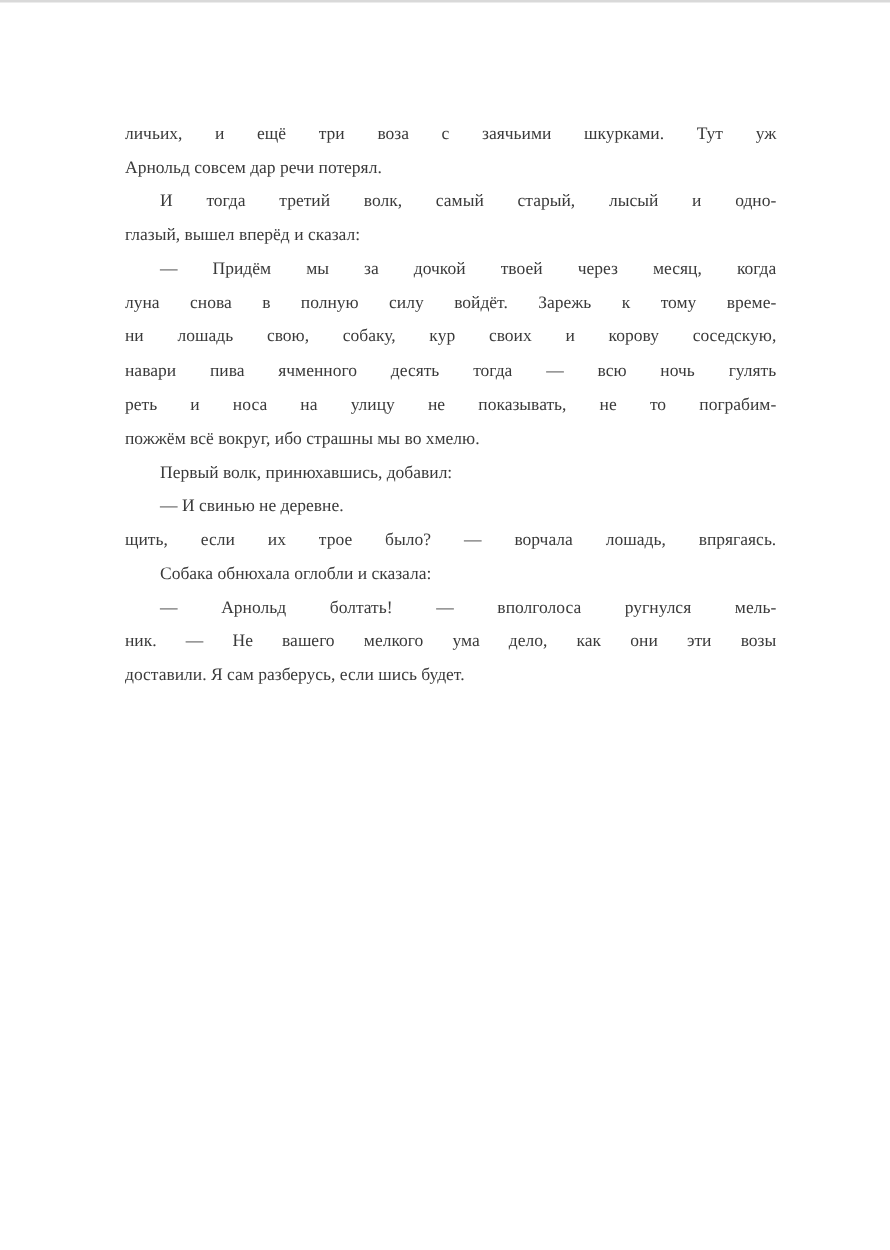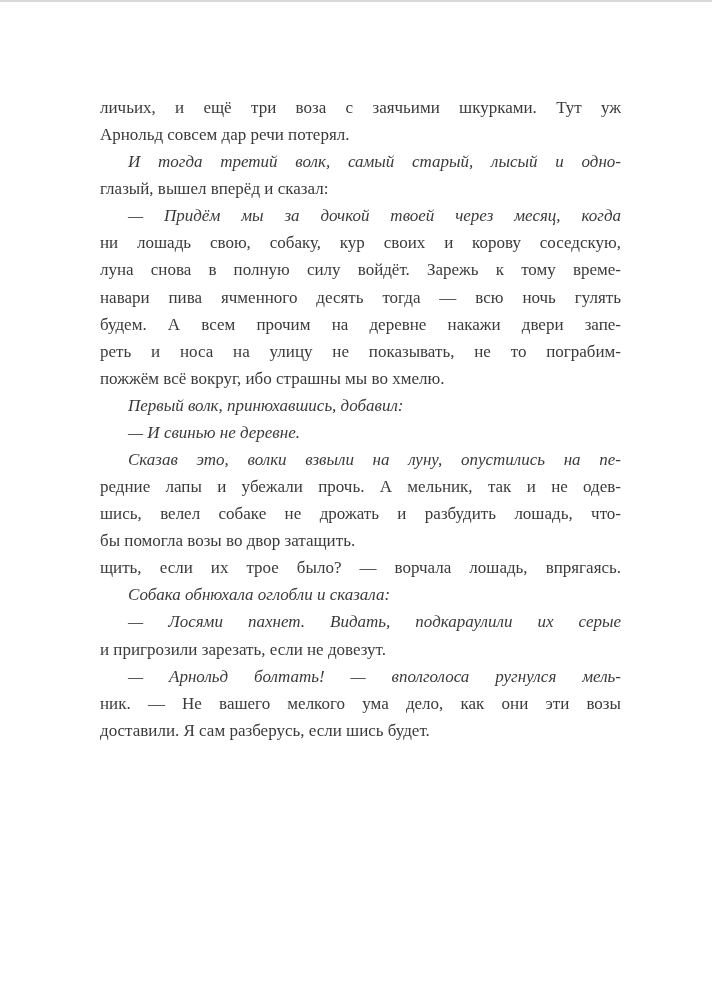--- a/index.html
+++ b/index.html
@@ -19,39 +19,38 @@
       width: 712px;
       height: 2px;
       background: #d9d9d9;
     }
     .page {
       position: absolute;
       left: 100px;
       top: 94px;
       width: 521px;
       font-family: "Liberation Serif", "DejaVu Serif", serif;
-      font-size: 17px;
+      font-size: 14px;
       line-height: 27.08px;
       color: #3a3a3a;
       text-align: justify;
       hyphens: manual;
     }
     .line {
       display: block;
       height: 27.08px;
       white-space: nowrap;
       text-align: justify;
       text-align-last: justify;
     }
     .line.last {
       text-align-last: left;
     }
     .line.indent {
       padding-left: 28px;
-      font-style: italic;
     }
   </style>
 </head>
 <body>
 
 <div class="top-strip"></div>
 
 <div class="page">
 
   <div>
@@ -59,54 +58,43 @@
     <span class="line last">Арнольд совсем дар речи потерял.</span>
   </div>
 
   <div>
     <span class="line indent">И тогда третий волк, самый старый, лысый и одно-</span>
     <span class="line last">глазый, вышел вперёд и сказал:</span>
   </div>
 
   <div>
     <span class="line indent">— Придём мы за дочкой твоей через месяц, когда</span>
+    <span class="line">луна снова в полную силу войдёт. Зарежь к тому време-</span>
     <span class="line">ни лошадь свою, собаку, кур своих и корову соседскую,</span>
-    <span class="line">луна снова в полную силу войдёт. Зарежь к тому време-</span>
     <span class="line">навари пива ячменного десять тогда — всю ночь гулять</span>
-    <span class="line">будем. А всем прочим на деревне накажи двери запе-</span>
     <span class="line">реть и носа на улицу не показывать, не то пограбим-</span>
     <span class="line last">пожжём всё вокруг, ибо страшны мы во хмелю.</span>
   </div>
 
   <div>
     <span class="line indent last">Первый волк, принюхавшись, добавил:</span>
   </div>
 
   <div>
     <span class="line indent last">— И свинью не деревне.</span>
   </div>
 
-  <div>
-    <span class="line indent">Сказав это, волки взвыли на луну, опустились на пе-</span>
-    <span class="line">редние лапы и убежали прочь. А мельник, так и не одев-</span>
-    <span class="line">шись, велел собаке не дрожать и разбудить лошадь, что-</span>
-    <span class="line last">бы помогла возы во двор затащить.</span>
-  </div>
 
   <div>
     <span class="line">щить, если их трое было? — ворчала лошадь, впрягаясь.</span>
   </div>
 
   <div>
     <span class="line indent last">Собака обнюхала оглобли и сказала:</span>
   </div>
 
-  <div>
-    <span class="line indent">— Лосями пахнет. Видать, подкараулили их серые</span>
-    <span class="line last">и пригрозили зарезать, если не довезут.</span>
-  </div>
 
   <div>
     <span class="line indent">— Арнольд болтать! — вполголоса ругнулся мель-</span>
     <span class="line">ник. — Не вашего мелкого ума дело, как они эти возы</span>
     <span class="line last">доставили. Я сам разберусь, если шись будет.</span>
   </div>
 </div>
 
 </body></html>

